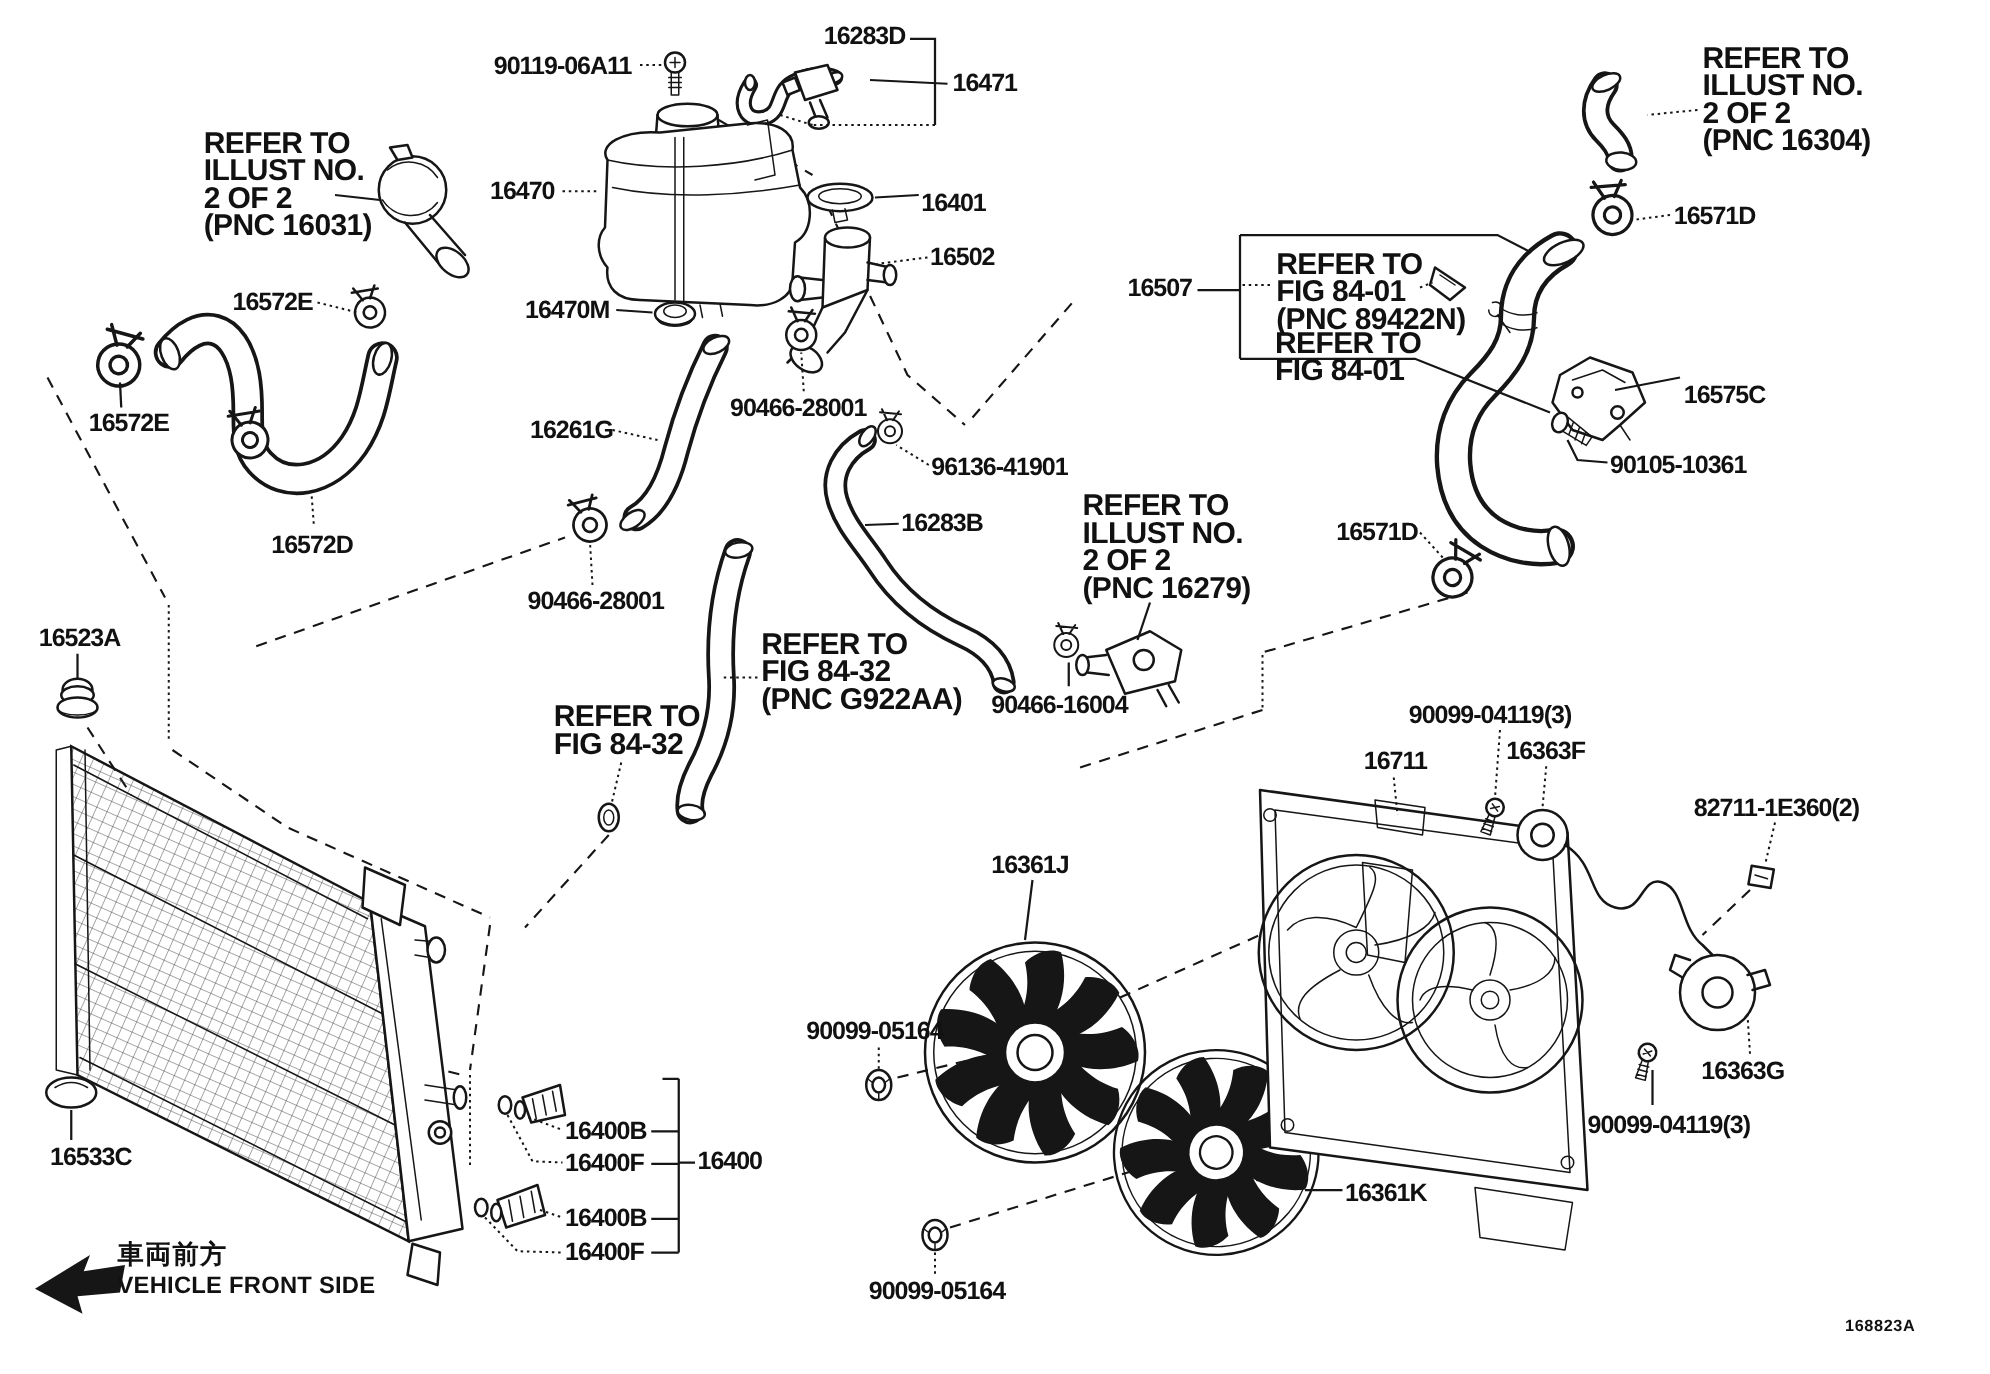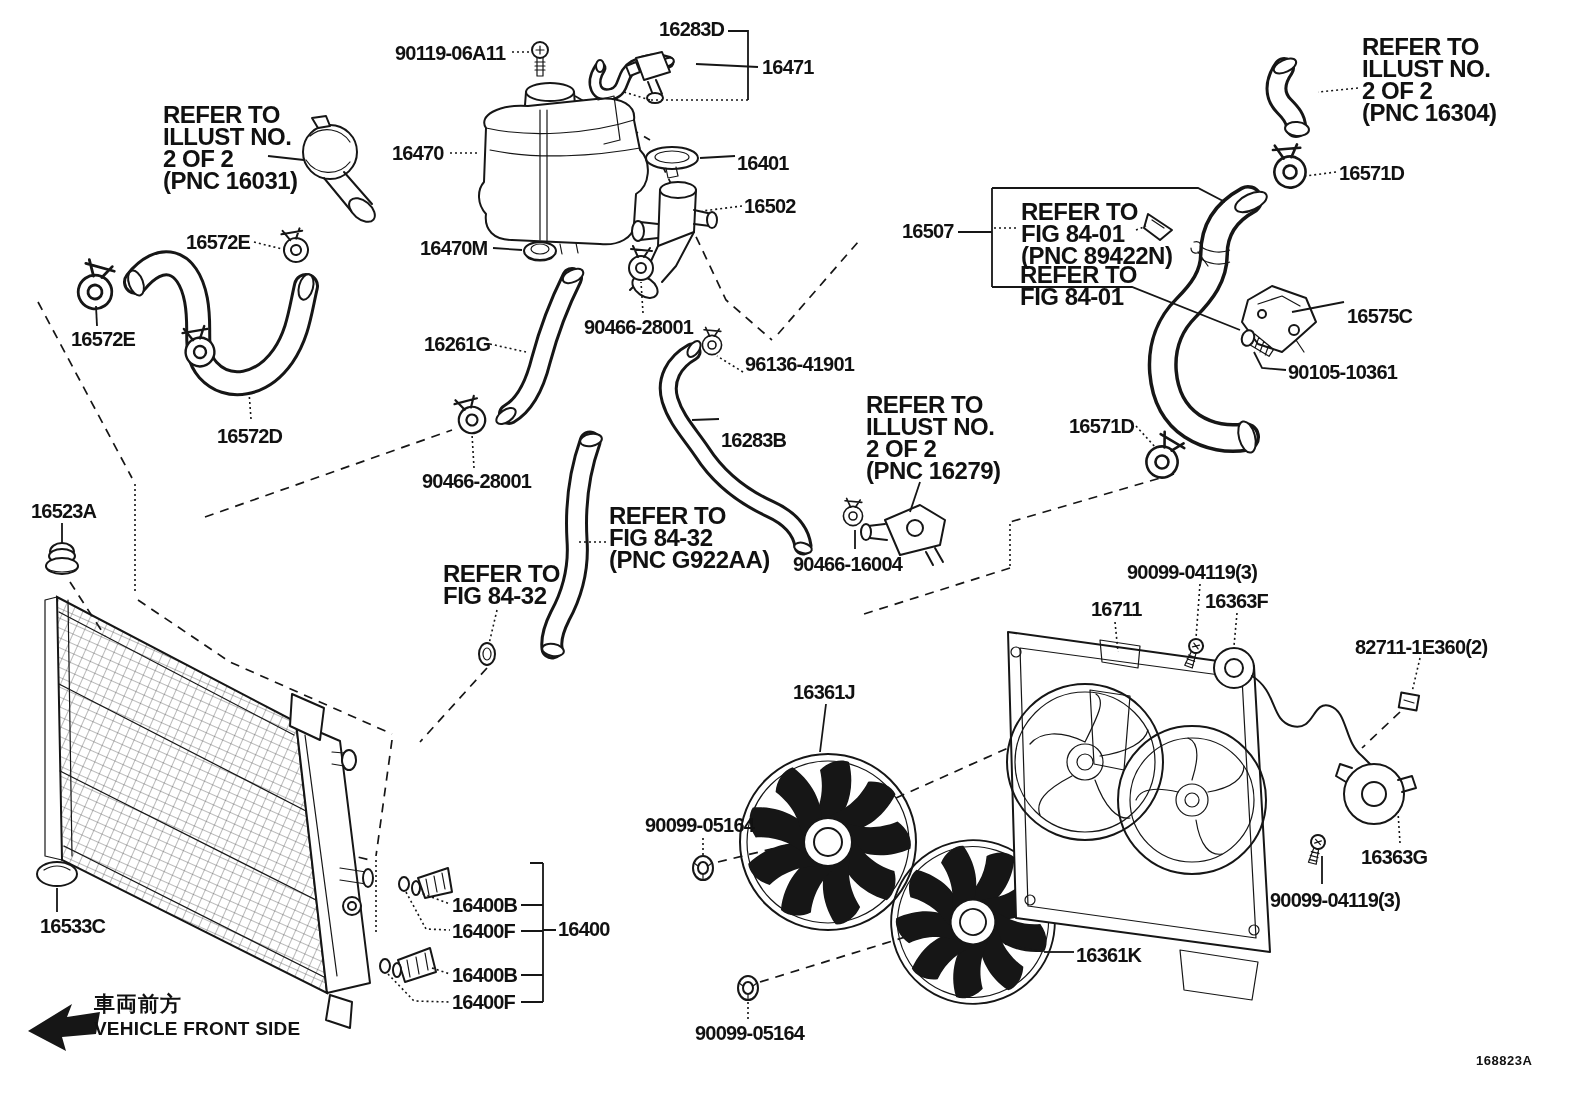--- a/index.html
+++ b/index.html
@@ -364,22 +364,22 @@
 (PNC 16031)</span>
 <span class="lbl" style="left:392px;top:142px">16470</span>
 <span class="lbl" style="left:737px;top:152px">16401</span>
 <span class="lbl" style="left:744px;top:195px">16502</span>
 <span class="lbl" style="left:420px;top:237px">16470M</span>
 <span class="lbl" style="left:186px;top:231px">16572E</span>
 <span class="lbl" style="left:71px;top:328px">16572E</span>
 <span class="lbl" style="left:217px;top:425px">16572D</span>
 <span class="lbl" style="left:424px;top:333px">16261G</span>
 <span class="lbl" style="left:584px;top:316px">90466-28001</span>
-<span class="lbl" style="left:745px;top:353px">96136-41901</span>
-<span class="lbl" style="left:721px;top:429px">16283B</span>
+<span class="lbl" style="left:745px;top:363px">96136-41901</span>
+<span class="lbl" style="left:721px;top:408px">16283B</span>
 <span class="lbl" style="left:422px;top:470px">90466-28001</span>
 <span class="lbl note" style="left:866px;top:394px">REFER TO
 ILLUST NO.
 2 OF 2
 (PNC 16279)</span>
 <span class="lbl" style="left:902px;top:220px">16507</span>
 <span class="lbl note" style="left:1021px;top:201px">REFER TO
 FIG 84-01
 (PNC 89422N)</span>
 <span class="lbl note" style="left:1020px;top:264px">REFER TO

